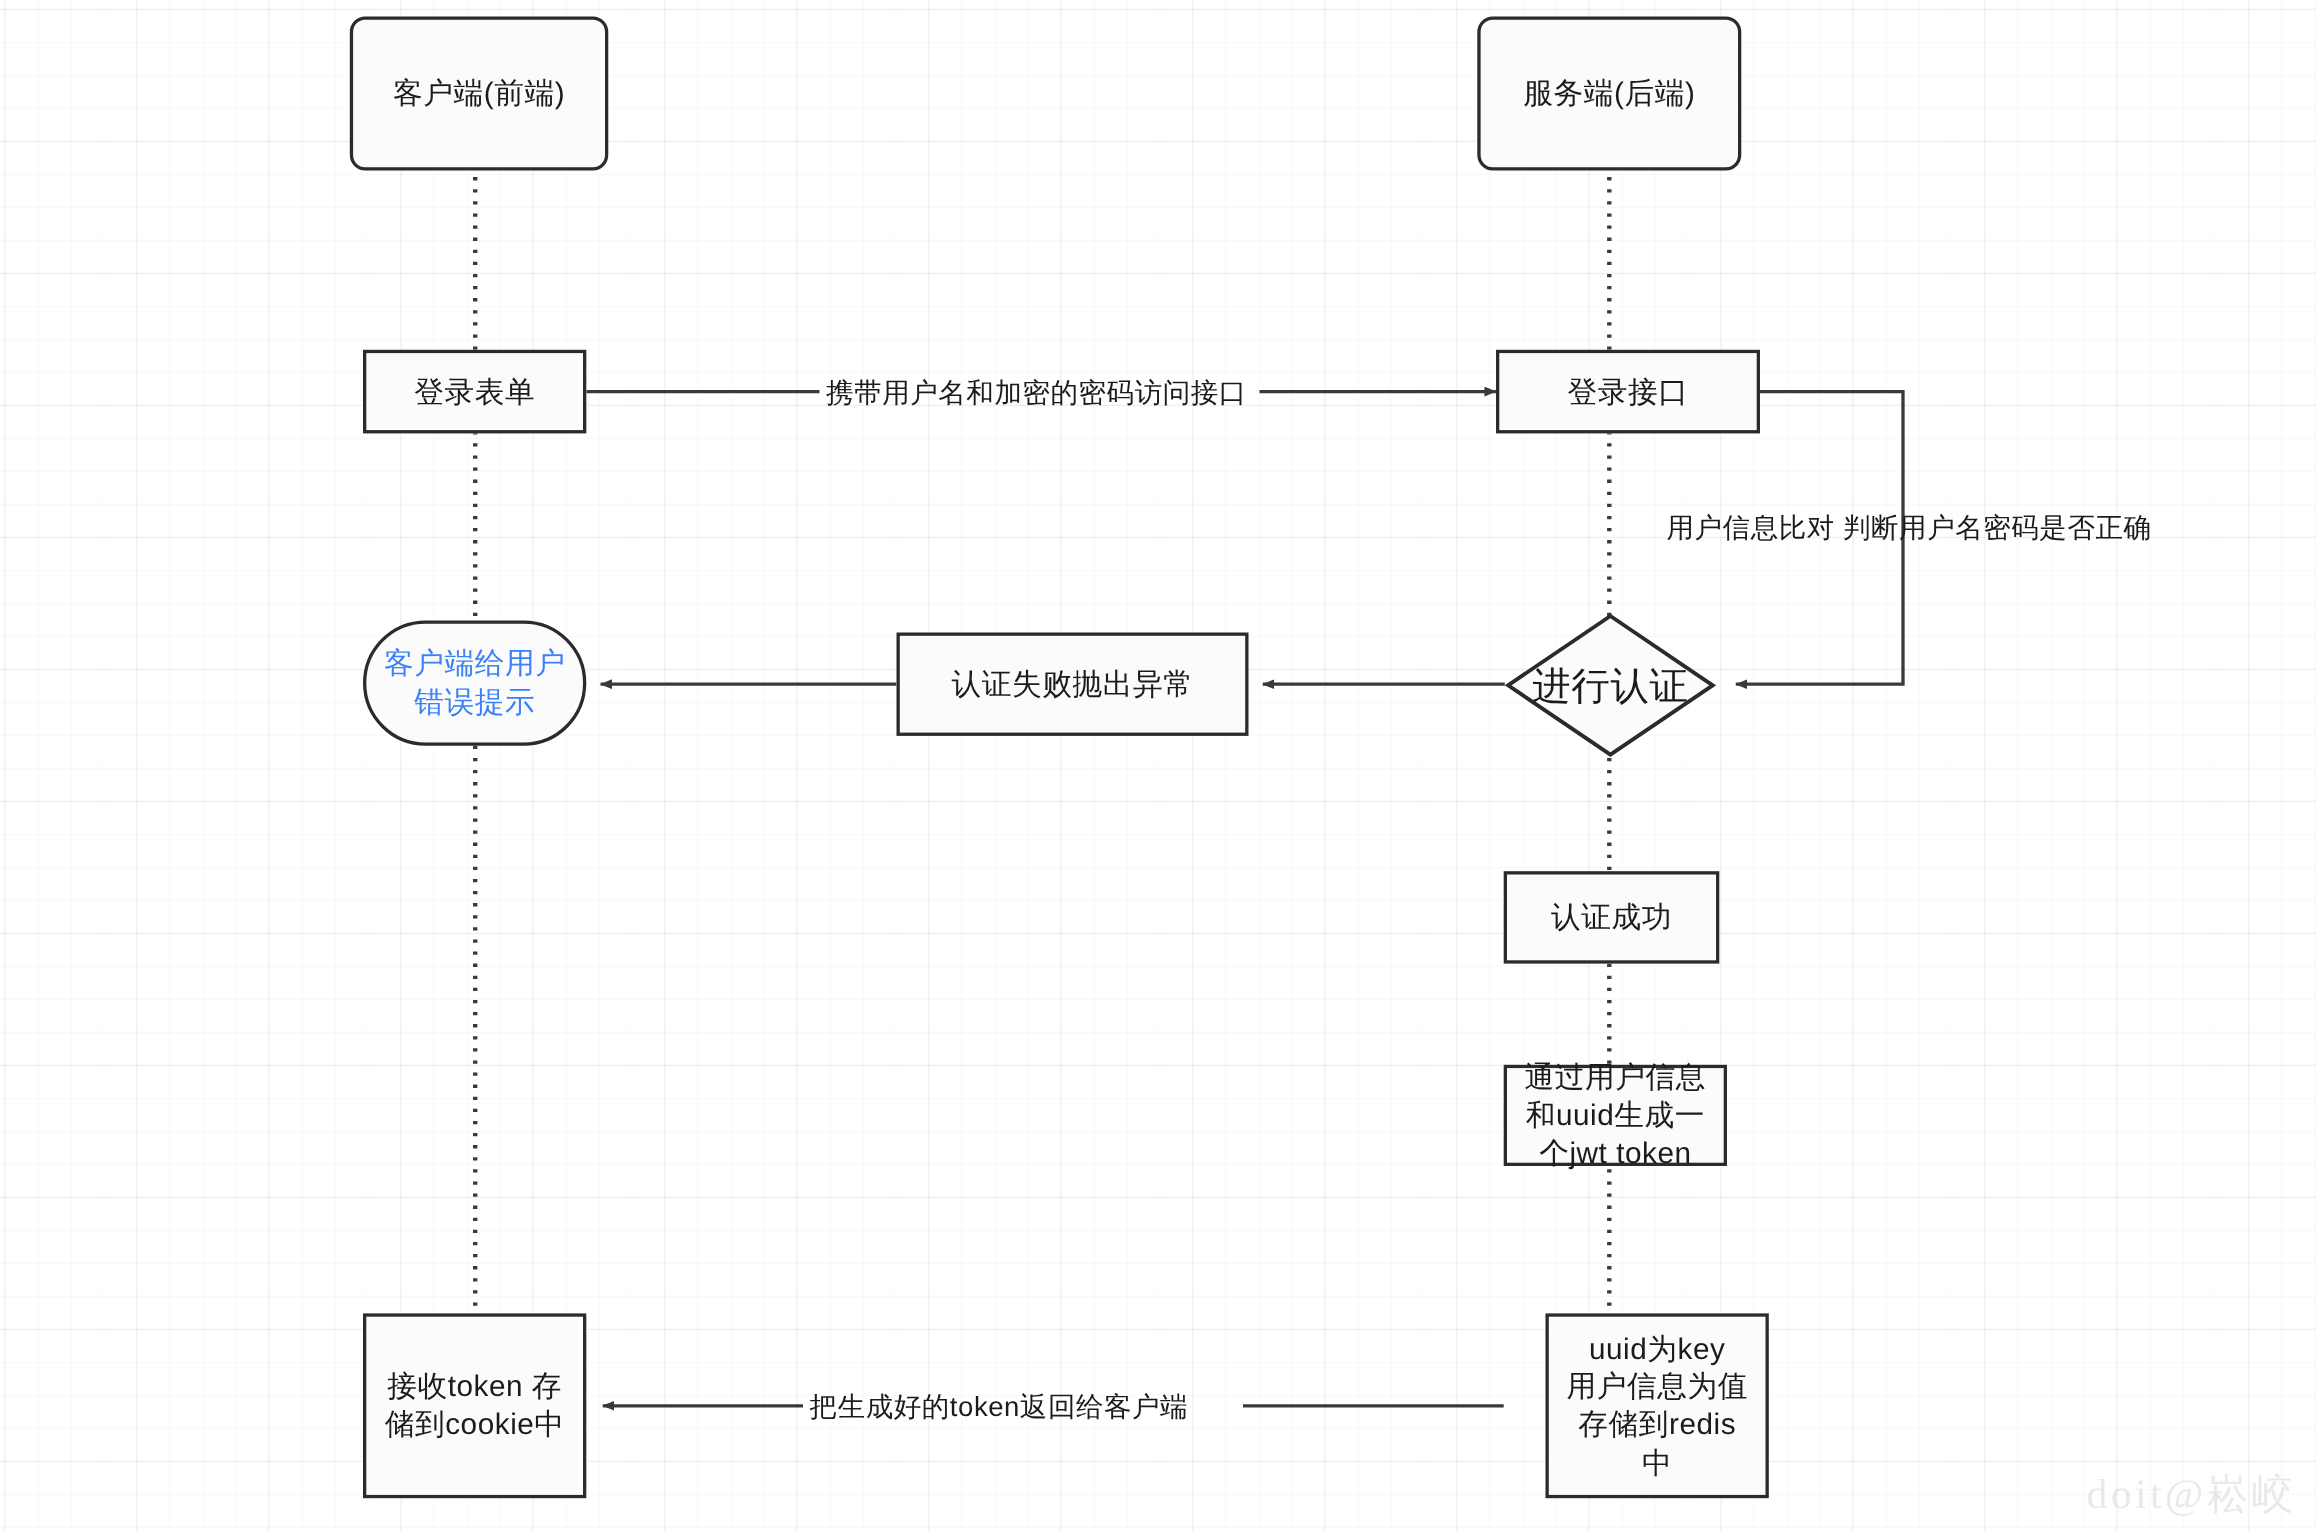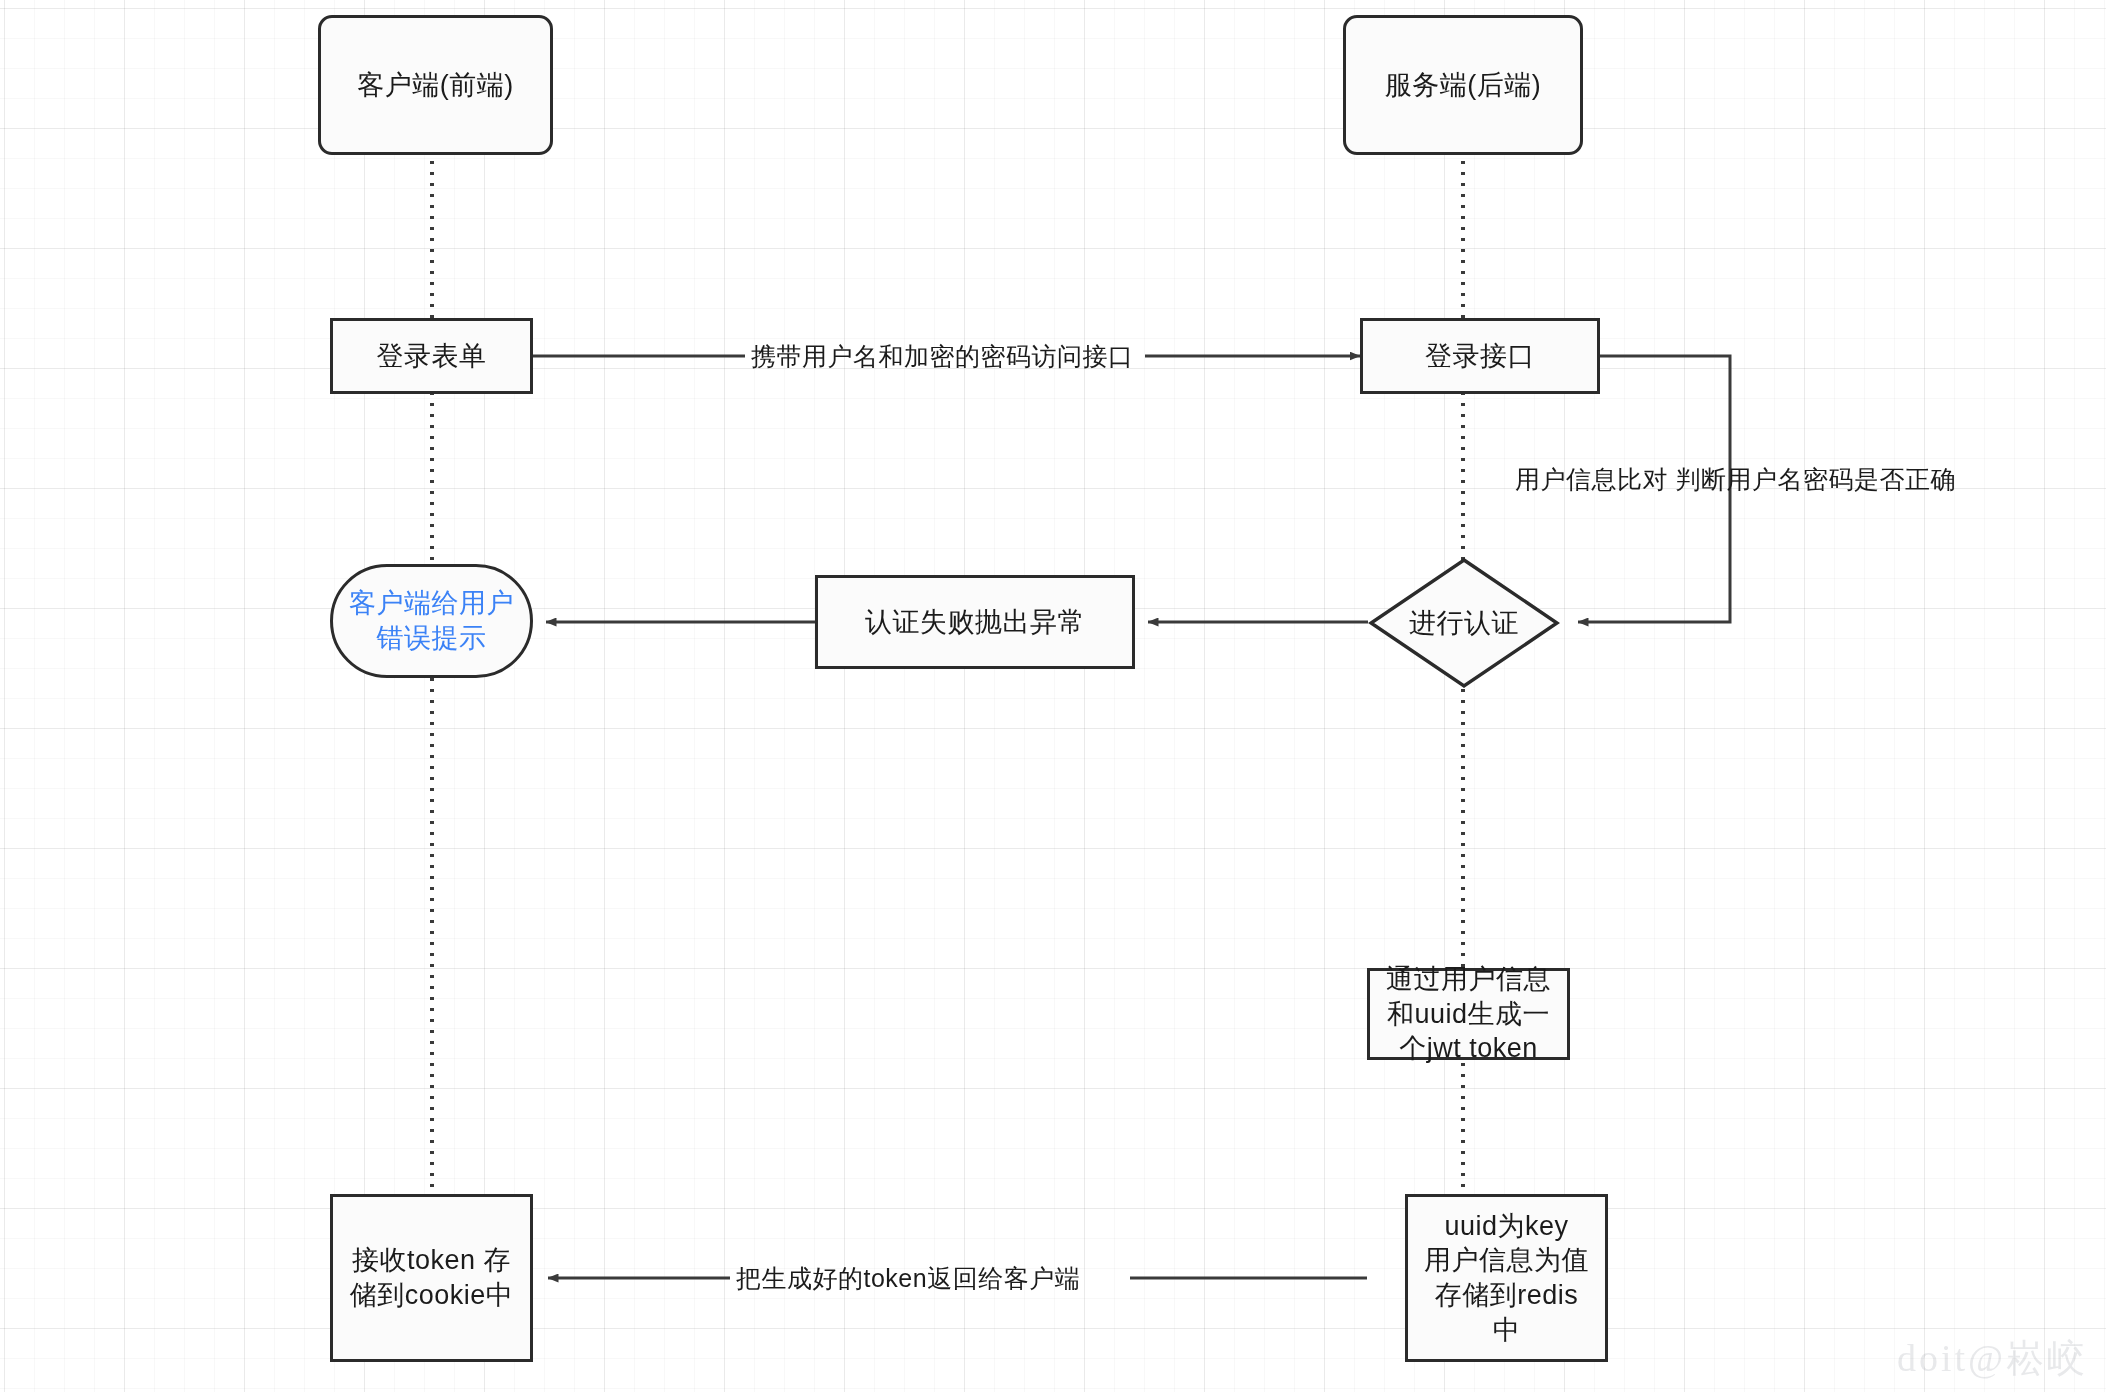--- a/index.html
+++ b/index.html
@@ -67,21 +67,21 @@
   .diamond-wrap svg { display: block; }
   .diamond-label {
     position: absolute;
     left: 0;
     top: 0;
     width: 100%;
     height: 100%;
     display: flex;
     align-items: center;
     justify-content: center;
-    font-size: 27px;
+    font-size: 35px;
     color: #1b1b1b;
     letter-spacing: 0.5px;
   }
   .edge-label {
     position: absolute;
     font-size: 25px;
     color: #1b1b1b;
     background: transparent;
     white-space: nowrap;
     letter-spacing: 0.5px;
@@ -147,20 +147,21 @@
       <polygon points="96,3 189,66 96,129 3,66" fill="#fbfbfb" stroke="#2b2b2b" stroke-width="3.5"></polygon>
     </svg>
     <div class="diamond-label">进行认证</div>
   </div>
 
   <div class="node" style="left:815px; top:575px; width:320px; height:94px;">认证失败抛出异常</div>
 
   <div class="node pill" style="left:330px; top:564px; width:203px; height:114px;">客户端给用户
 错误提示</div>
 
+  <div class="node" style="left:1367px; top:792px; width:196px; height:84px;">认证成功</div>
 
   <div class="node" style="left:1367px; top:968px; width:203px; height:92px;">通过用户信息
 和uuid生成一
 个jwt token</div>
 
   <div class="node" style="left:1367px; top:1194px; width:203px; height:168px;margin-left:38px;">uuid为key
 用户信息为值
 存储到redis
 中</div>
 

